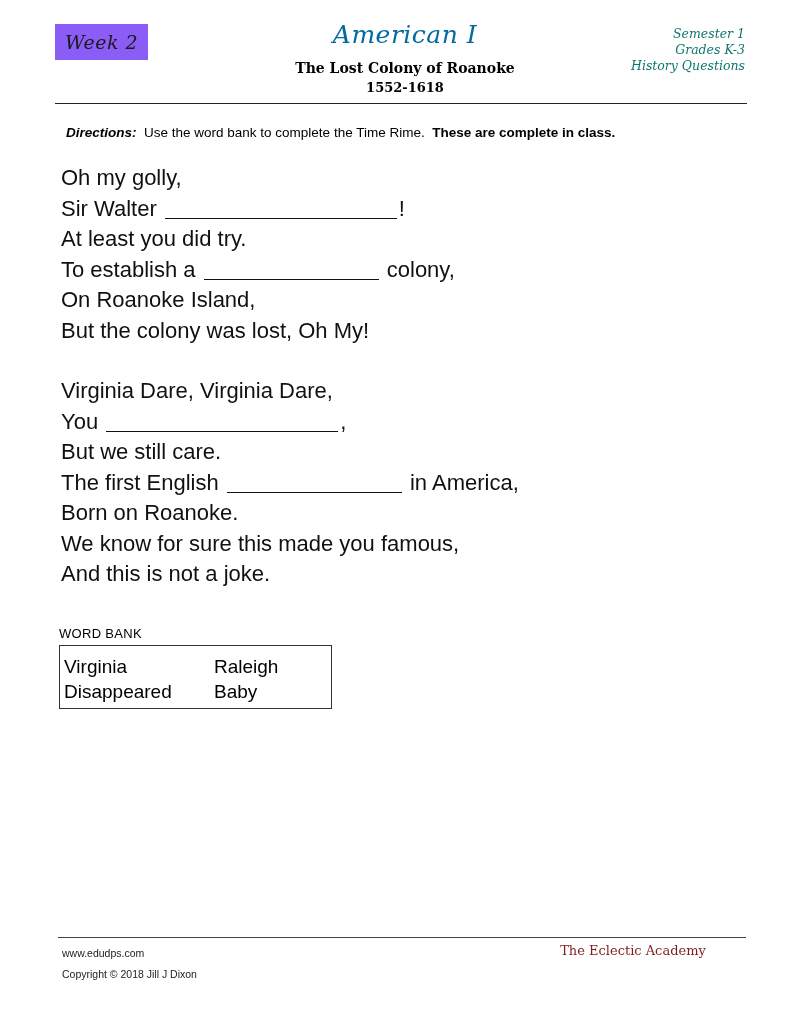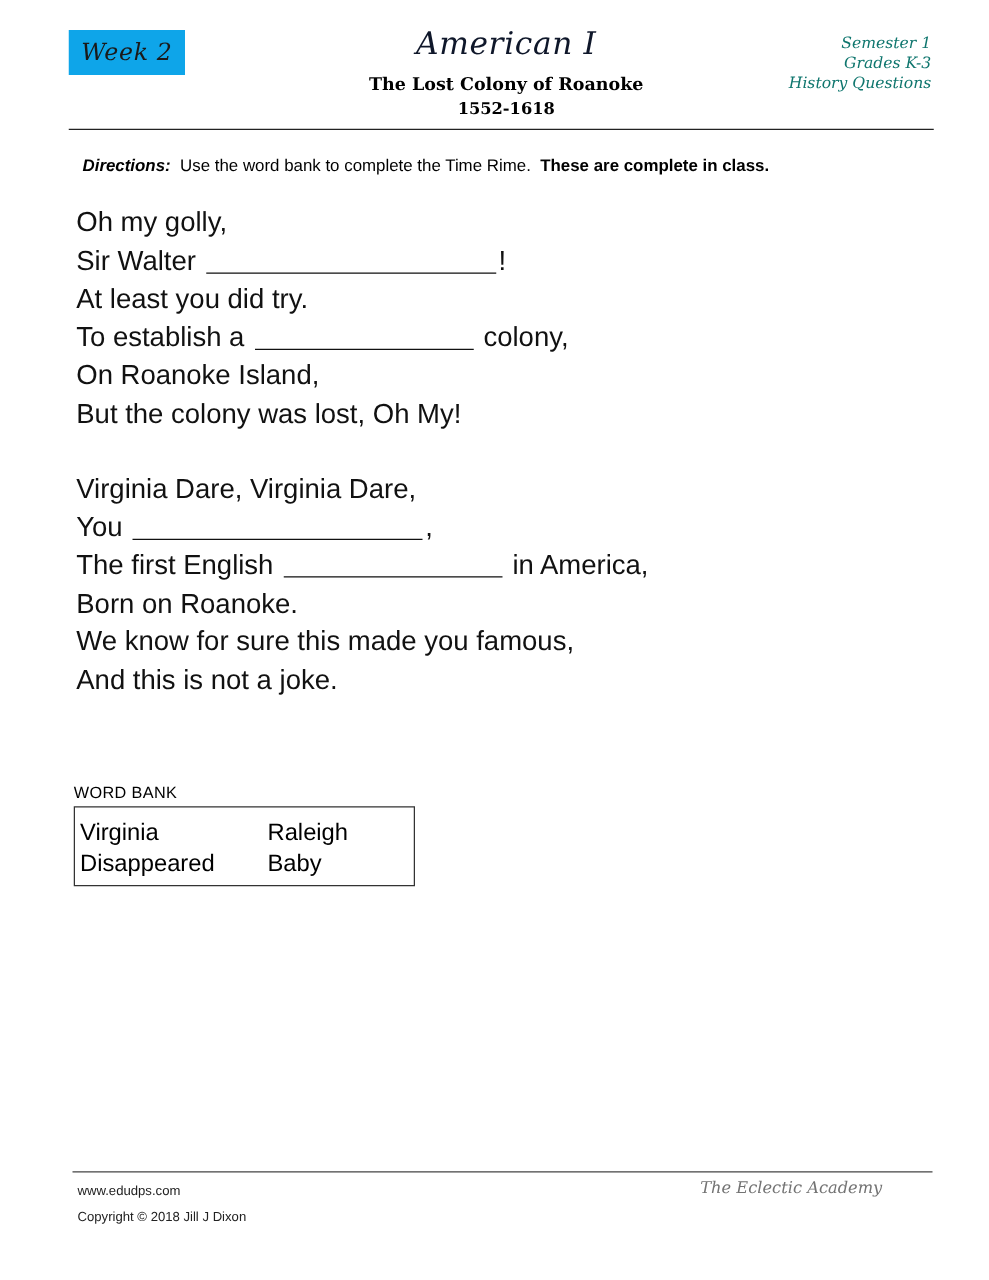--- a/index.html
+++ b/index.html
@@ -30,21 +30,21 @@
     top: 18px;
     width: 690px;
     height: 82px;
   }
   .week-badge {
     position: absolute;
     left: 0px;
     top: 6px;
     width: 93px;
     height: 36px;
-    background: #0ea5e9;
+    background: #8b5cf6;
     display: flex;
     align-items: center;
     justify-content: center;
     font-family: "DejaVu Serif", serif;
     font-style: italic;
     font-size: 19px;
     color: #1a1a1a;
     letter-spacing: 0.5px;
   }
   .title-block {
@@ -52,21 +52,21 @@
     left: 150px;
     top: 0px;
     width: 400px;
     text-align: center;
   }
   .main-title {
     font-family: "DejaVu Serif", serif;
     font-style: italic;
     font-size: 25px;
     line-height: 34px;
-    color: #0f172a;
+    color: #0369a1;
     letter-spacing: 0.5px;
   }
   .subtitle {
     font-family: "DejaVu Serif", serif;
     font-weight: bold;
     font-size: 14px;
     line-height: 21px;
     margin-top: 6px;
   }
   .date-range {
@@ -180,24 +180,23 @@
     line-height: 21px;
     color: #222;
   }
   .footer-right {
     position: absolute;
     right: 48px;
     top: 941px;
     width: 220px;
     text-align: center;
     font-family: "DejaVu Serif", serif;
-    font-style: italic;
     font-size: 13px;
     line-height: 19px;
-    color: #737373;
+    color: #7f1d1d;
   }
 </style>
 </head>
 <body>
 
 <div class="page">
 
   <div class="header">
     <div class="week-badge">Week 2</div>
 
@@ -226,20 +225,21 @@
         <div class="line"><span>Sir Walter </span><span class="blank" style="width: 232px;"></span><span>!</span></div>
         <div class="line"><span>At least you did try.</span></div>
         <div class="line"><span>To establish a </span><span class="blank" style="width: 175px;"></span><span> colony,</span></div>
         <div class="line"><span>On Roanoke Island,</span></div>
         <div class="line"><span>But the colony was lost, Oh My!</span></div>
       </div>
     <div class="stanza-gap"></div>
     <div class="stanza" id="stanza2">
         <div class="line"><span>Virginia Dare, Virginia Dare,</span></div>
         <div class="line"><span>You </span><span class="blank" style="width: 232px;"></span><span>,</span></div>
+        <div class="line"><span>But we still care.</span></div>
         <div class="line"><span>The first English </span><span class="blank" style="width: 175px;"></span><span> in America,</span></div>
         <div class="line"><span>Born on Roanoke.</span></div>
         <div class="line"><span>We know for sure this made you famous,</span></div>
         <div class="line"><span>And this is not a joke.</span></div>
       </div>
   </div>
 
   <div class="wordbank">
     <div class="wordbank-title">WORD BANK</div>
     <div class="wordbank-box" id="wordbank-box">

